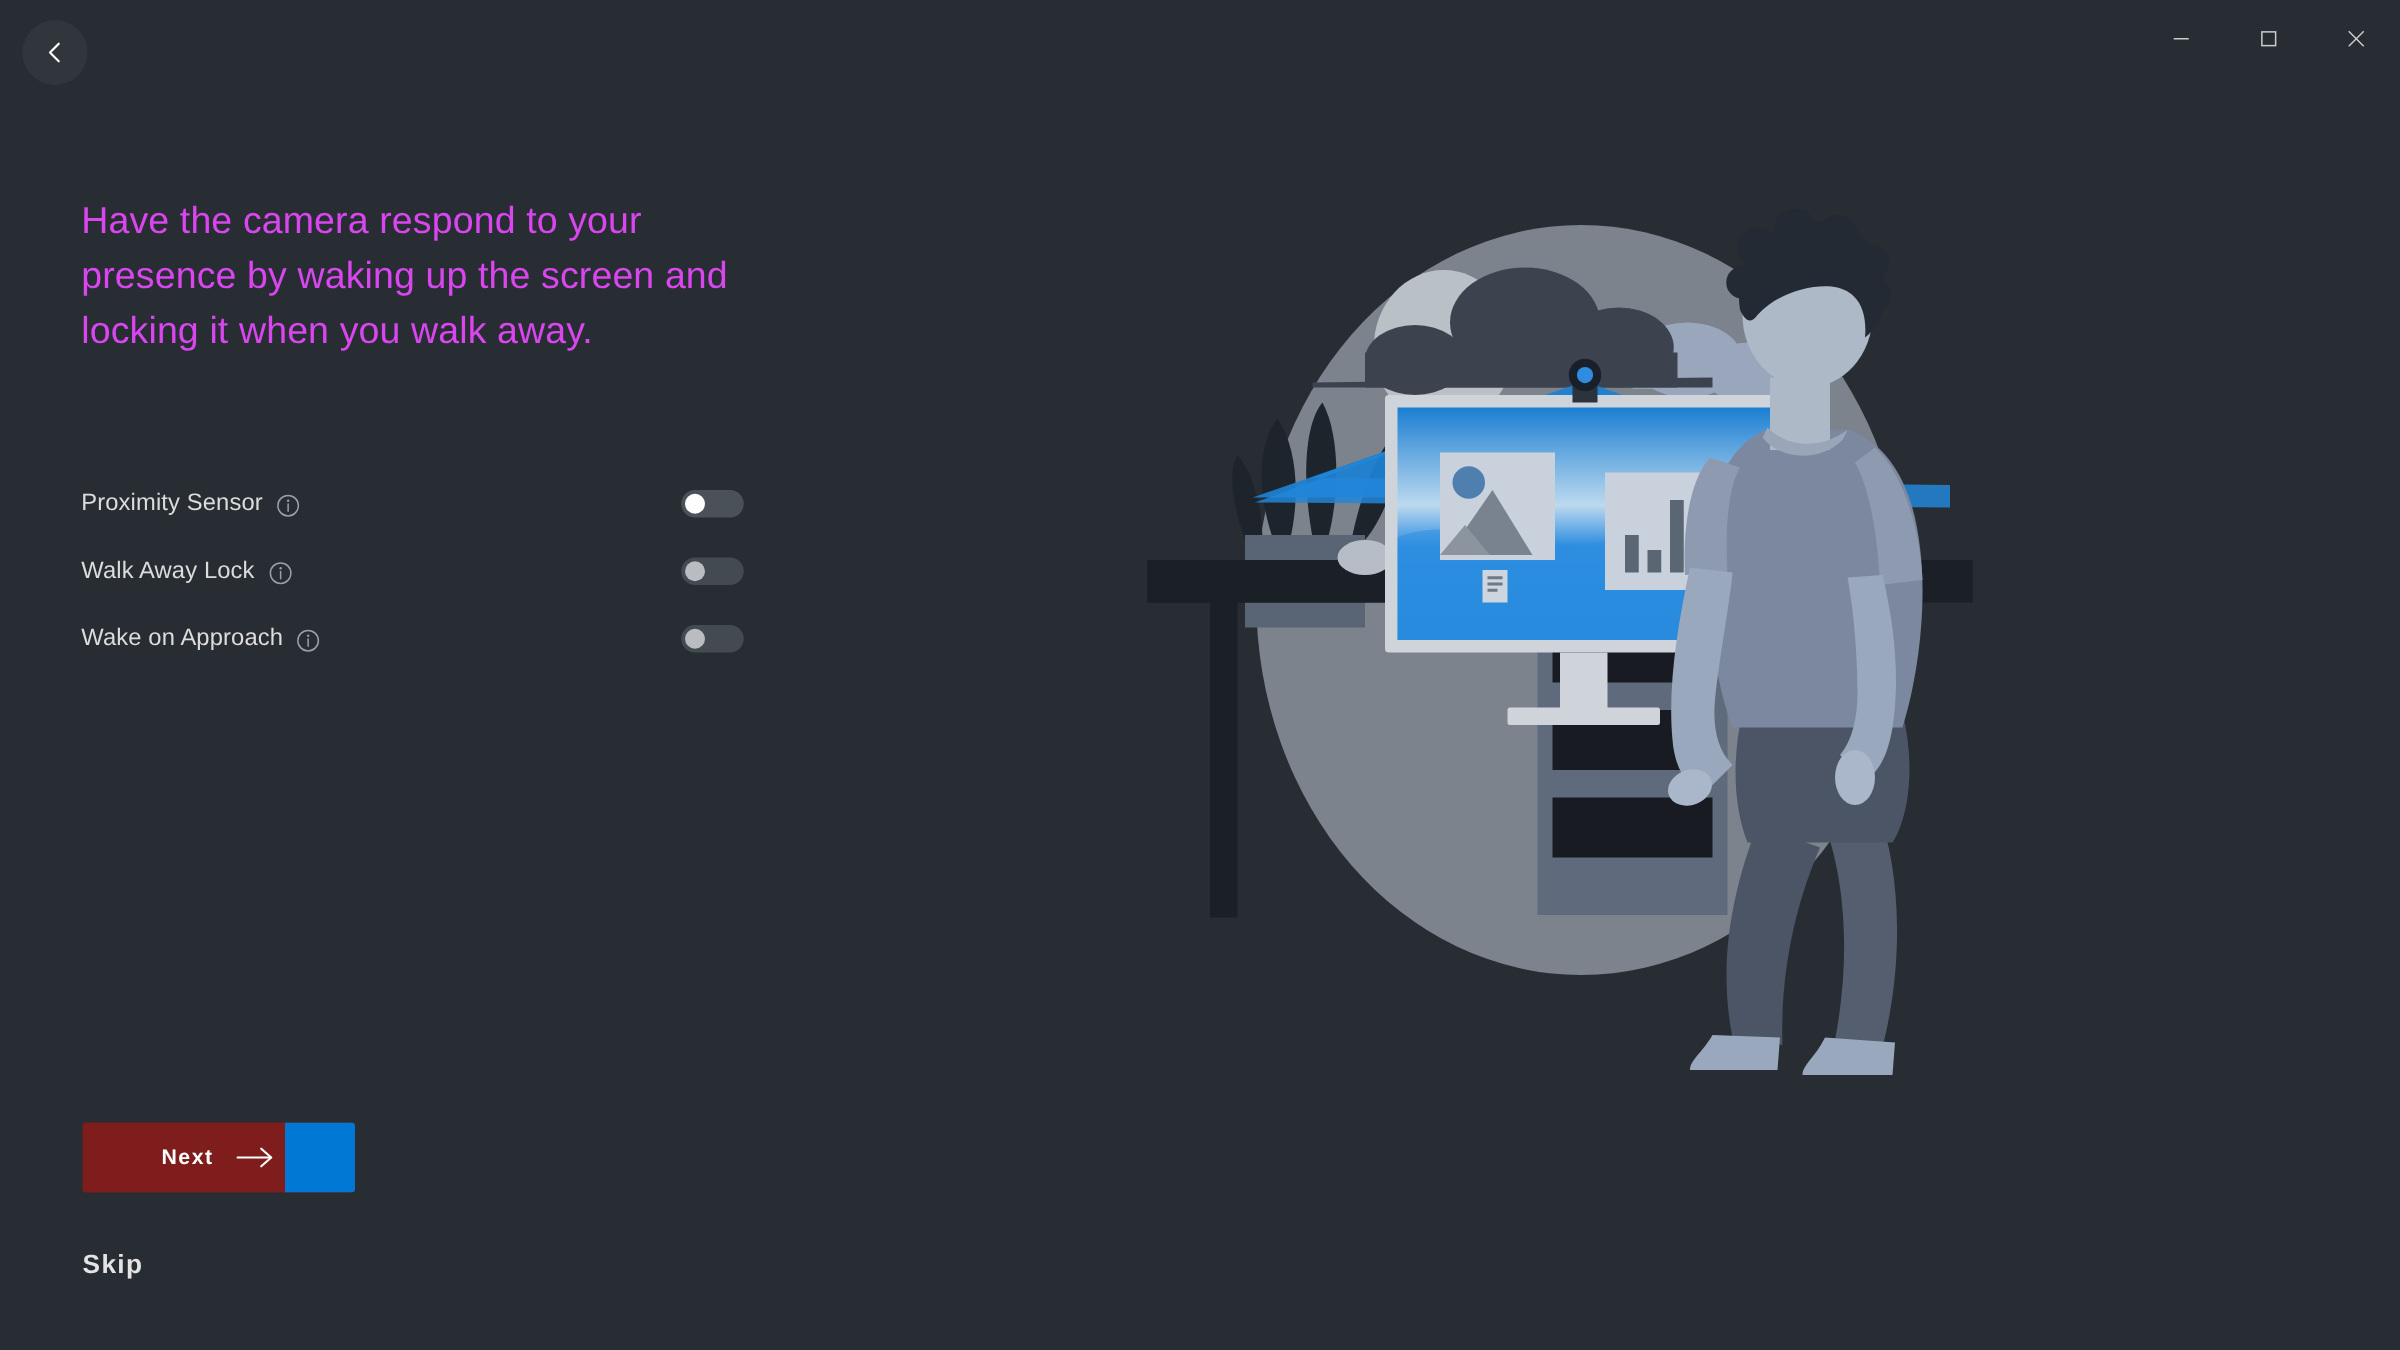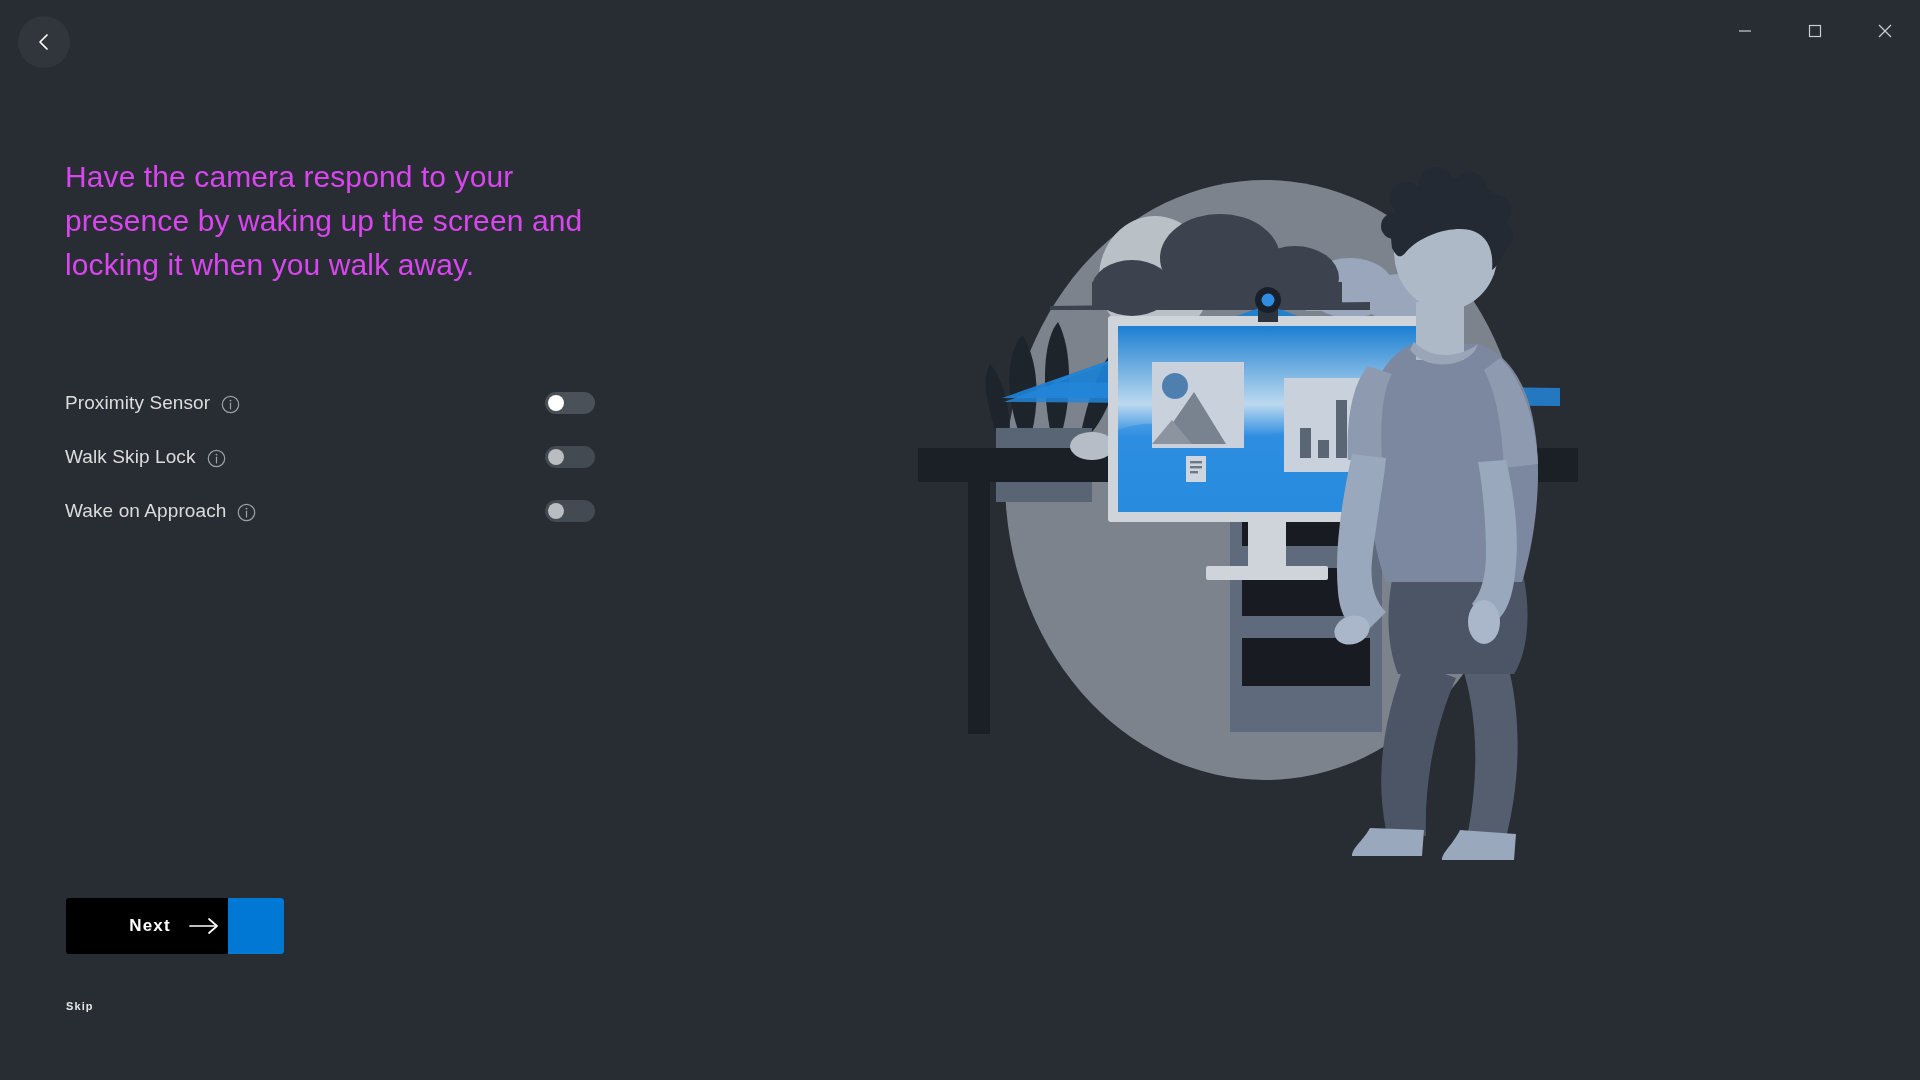--- a/index.html
+++ b/index.html
@@ -140,21 +140,21 @@
   }
   .toggle.strong .knob { background: #ffffff; }
 
   
   .next-button {
     position: absolute;
     left: 66px;
     top: 898px;
     width: 218px;
     height: 56px;
-    background: #000000;
+    background: #7f1d1d;
     border: none;
     border-radius: 3px;
     cursor: pointer;
     display: flex;
     align-items: center;
     justify-content: center;
     gap: 18px;
     overflow: hidden;
     font-family: "Liberation Sans", sans-serif;
   }
@@ -178,21 +178,21 @@
     position: relative;
     z-index: 2;
     display: flex;
     align-items: center;
   }
 
   .skip-link {
     position: absolute;
     left: 66px;
     top: 1000px;
-    font-size: 11px;
+    font-size: 21px;
     font-weight: 700;
     color: #e4e4e4;
     letter-spacing: 1.1px;
     cursor: pointer;
   }
 
   
   .illustration {
     position: absolute;
     left: 900px;
@@ -250,21 +250,21 @@
         </svg>
       </span>
       <span class="toggle-wrap">
         <span class="toggle strong">
           <span class="knob"></span>
         </span>
       </span>
     </div>
 
     <div class="setting-row">
-      <span class="setting-label">Walk Skip Lock</span>
+      <span class="setting-label">Walk Away Lock</span>
       <span class="info-icon">
         <svg width="19" height="19" viewBox="0 0 19 19">
           <circle cx="9.5" cy="9.5" r="8.2" fill="none" stroke="#9aa0a6" stroke-width="1.2"></circle>
           <circle cx="9.5" cy="5.6" r="0.95" fill="#9aa0a6"></circle>
           <line x1="9.5" y1="8.2" x2="9.5" y2="13.9" stroke="#9aa0a6" stroke-width="1.2" stroke-linecap="round"></line>
         </svg>
       </span>
       <span class="toggle-wrap">
         <span class="toggle">
           <span class="knob"></span>

